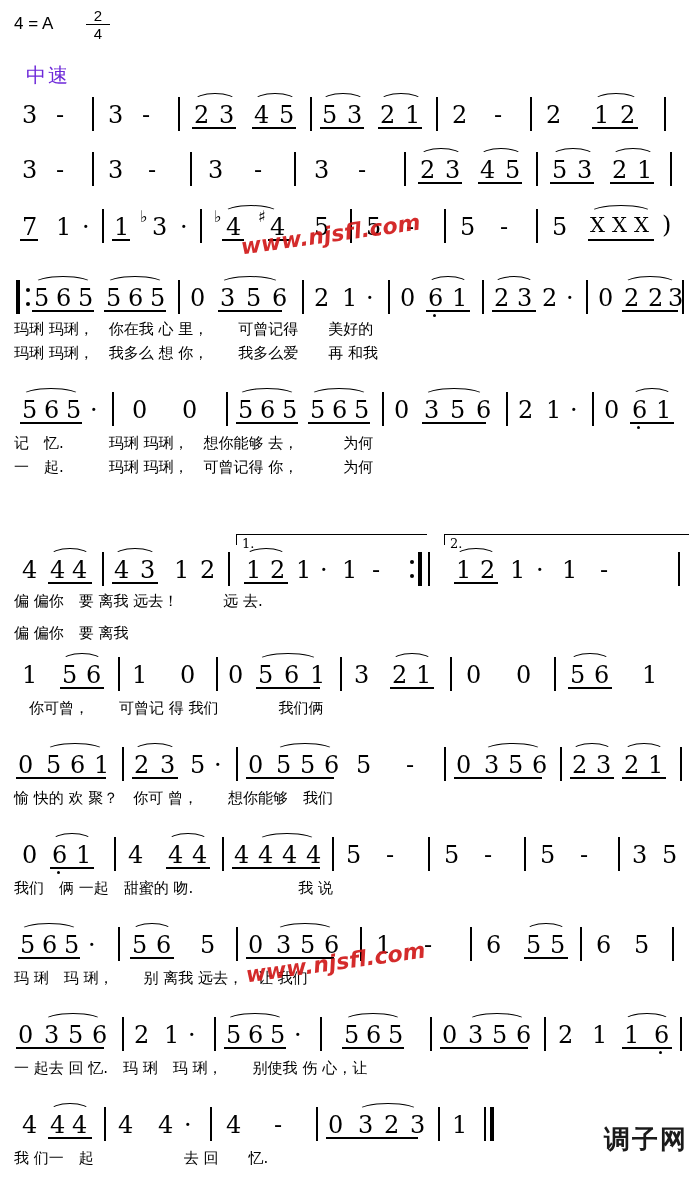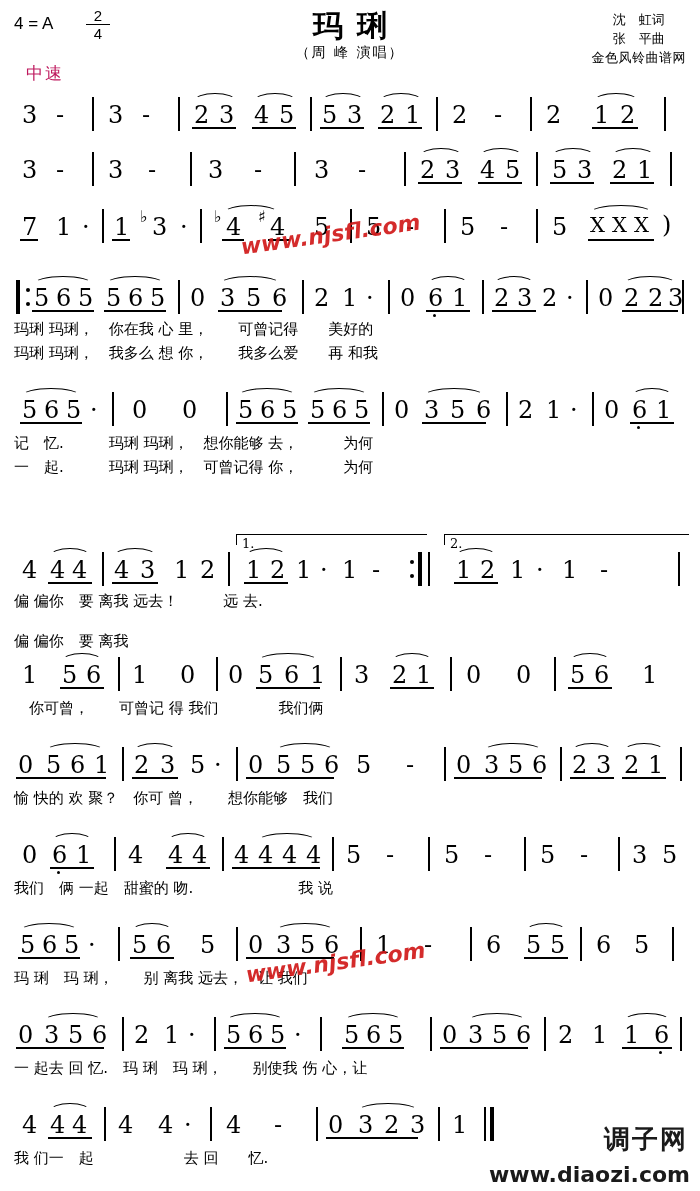--- a/index.html
+++ b/index.html
@@ -83,22 +83,22 @@
   }
   .credits .site {
     font-size: 13px;
     letter-spacing: 0.5px;
   }
   .tempo {
     position: absolute;
     left: 26px;
     top: 62px;
     font-family: "DejaVu Sans", sans-serif;
-    font-size: 17px;
-    color: #be185d;
+    font-size: 20px;
+    color: #6d28d9;
     letter-spacing: 2px;
   }
 
   
   .row {
     position: absolute;
     left: 0;
     width: 700px;
   }
   .lyr {
@@ -202,27 +202,20 @@
 </style>
 </head>
 <body>
 
 <div id="sheet">
 
   <div class="hdr-key">4 = A</div>
   <div class="hdr-meter">
     <span class="num">2</span>
     <span class="den">4</span>
-  </div>
-  <div class="title">玛琍</div>
-  <div class="subtitle">（周 峰 演唱）</div>
-  <div class="credits">
-    <div class="c-line">沈　虹词</div>
-    <div class="c-line">张　平曲</div>
-    <div class="site">金色风铃曲谱网</div>
   </div>
   <div class="tempo">中速</div>
 
   <div class="row" style="top:95px;">
 
     <div style="position:absolute;left:14px;top:0;width:672px;height:40px;font-family:'DejaVu Serif',serif;font-size:24px;">
       <span style="position:absolute;left:8px;top:6px;">3</span>
       <span style="position:absolute;left:42px;top:6px;">-</span>
       <div class="bar" style="left:78px;top:2px;height:34px;"></div>
       <span style="position:absolute;left:94px;top:6px;">3</span>
@@ -472,21 +465,21 @@
       <span style="position:absolute;left:466px;top:36px;">2</span>
       <div class="beam" style="left:442px;top:28px;width:38px;"></div>
       <div class="ul" style="left:440px;top:62px;width:44px;"></div>
       <span style="position:absolute;left:496px;top:36px;">1</span>
       <span style="position:absolute;left:522px;top:36px;">·</span>
       <span style="position:absolute;left:548px;top:36px;">1</span>
       <span style="position:absolute;left:586px;top:36px;">-</span>
       <div class="bar" style="left:664px;top:32px;height:34px;"></div>
     </div>
     <div class="lyr" style="top:72px;">偏 偏你　要 离我 远去！　　　远 去.</div>
-    <div class="lyr" style="top:112px;">偏 偏你　要 离我</div>
+    <div class="lyr" style="top:104px;">偏 偏你　要 离我</div>
   </div>
 
   <div class="row" style="top:655px;">
 
     <div style="position:absolute;left:14px;top:0;width:672px;height:40px;font-family:'DejaVu Serif',serif;font-size:24px;">
       <span style="position:absolute;left:8px;top:6px;">1</span>
       <span style="position:absolute;left:48px;top:6px;">5</span>
       <span style="position:absolute;left:72px;top:6px;">6</span>
       <div class="beam" style="left:48px;top:-2px;width:38px;"></div>
       <div class="ul" style="left:46px;top:32px;width:44px;"></div>
@@ -715,15 +708,14 @@
       <div class="bar" style="left:470px;top:2px;height:34px;"></div>
       <div class="bar thick" style="left:476px;top:2px;height:34px;"></div>
     </div>
     <div class="lyr" style="top:44px;">我 们一　起　　　　　　去 回　　忆.</div>
   </div>
 
   <div class="wm" style="left:240px;top:222px;">www.njsfl.com</div>
   <div class="wm" style="left:245px;top:950px;">www.njsfl.com</div>
 
   <div class="footer-brand">调子网</div>
-  <div class="footer-url">www.diaozi.com</div>
 
 </div>
 
 </body></html>

